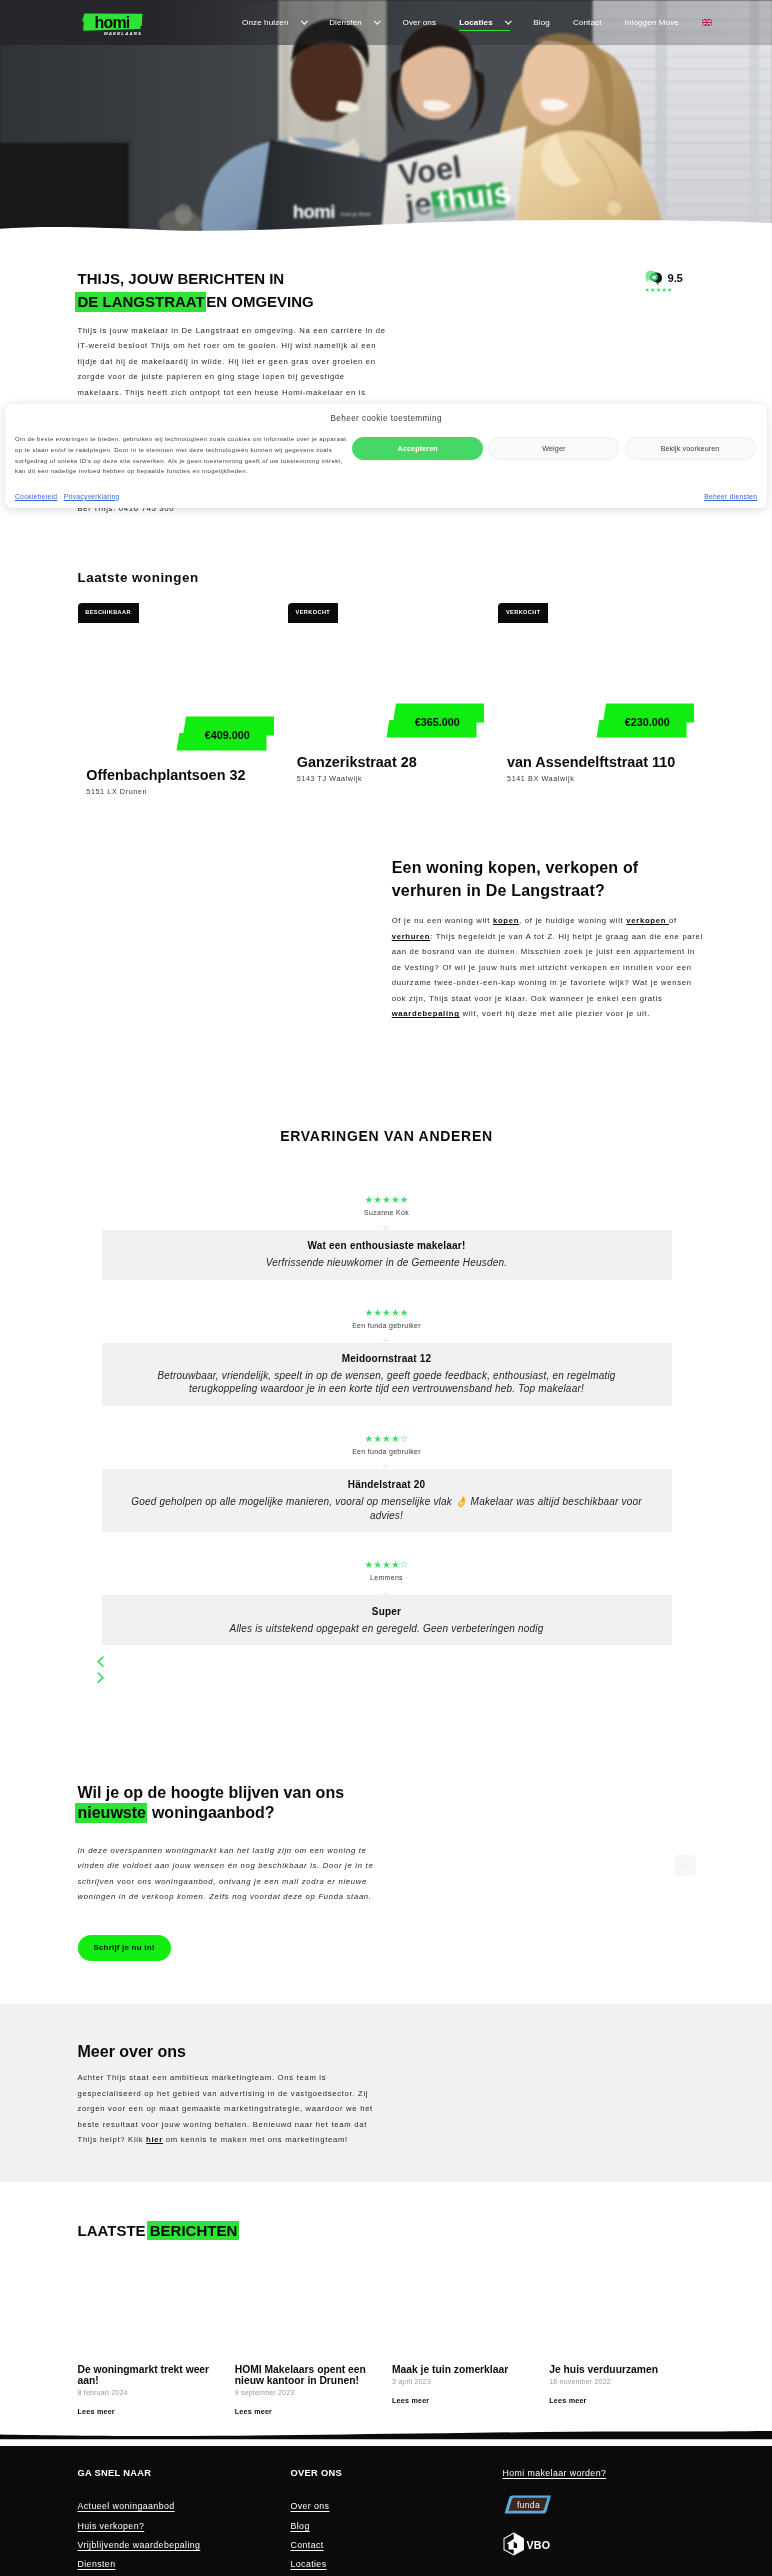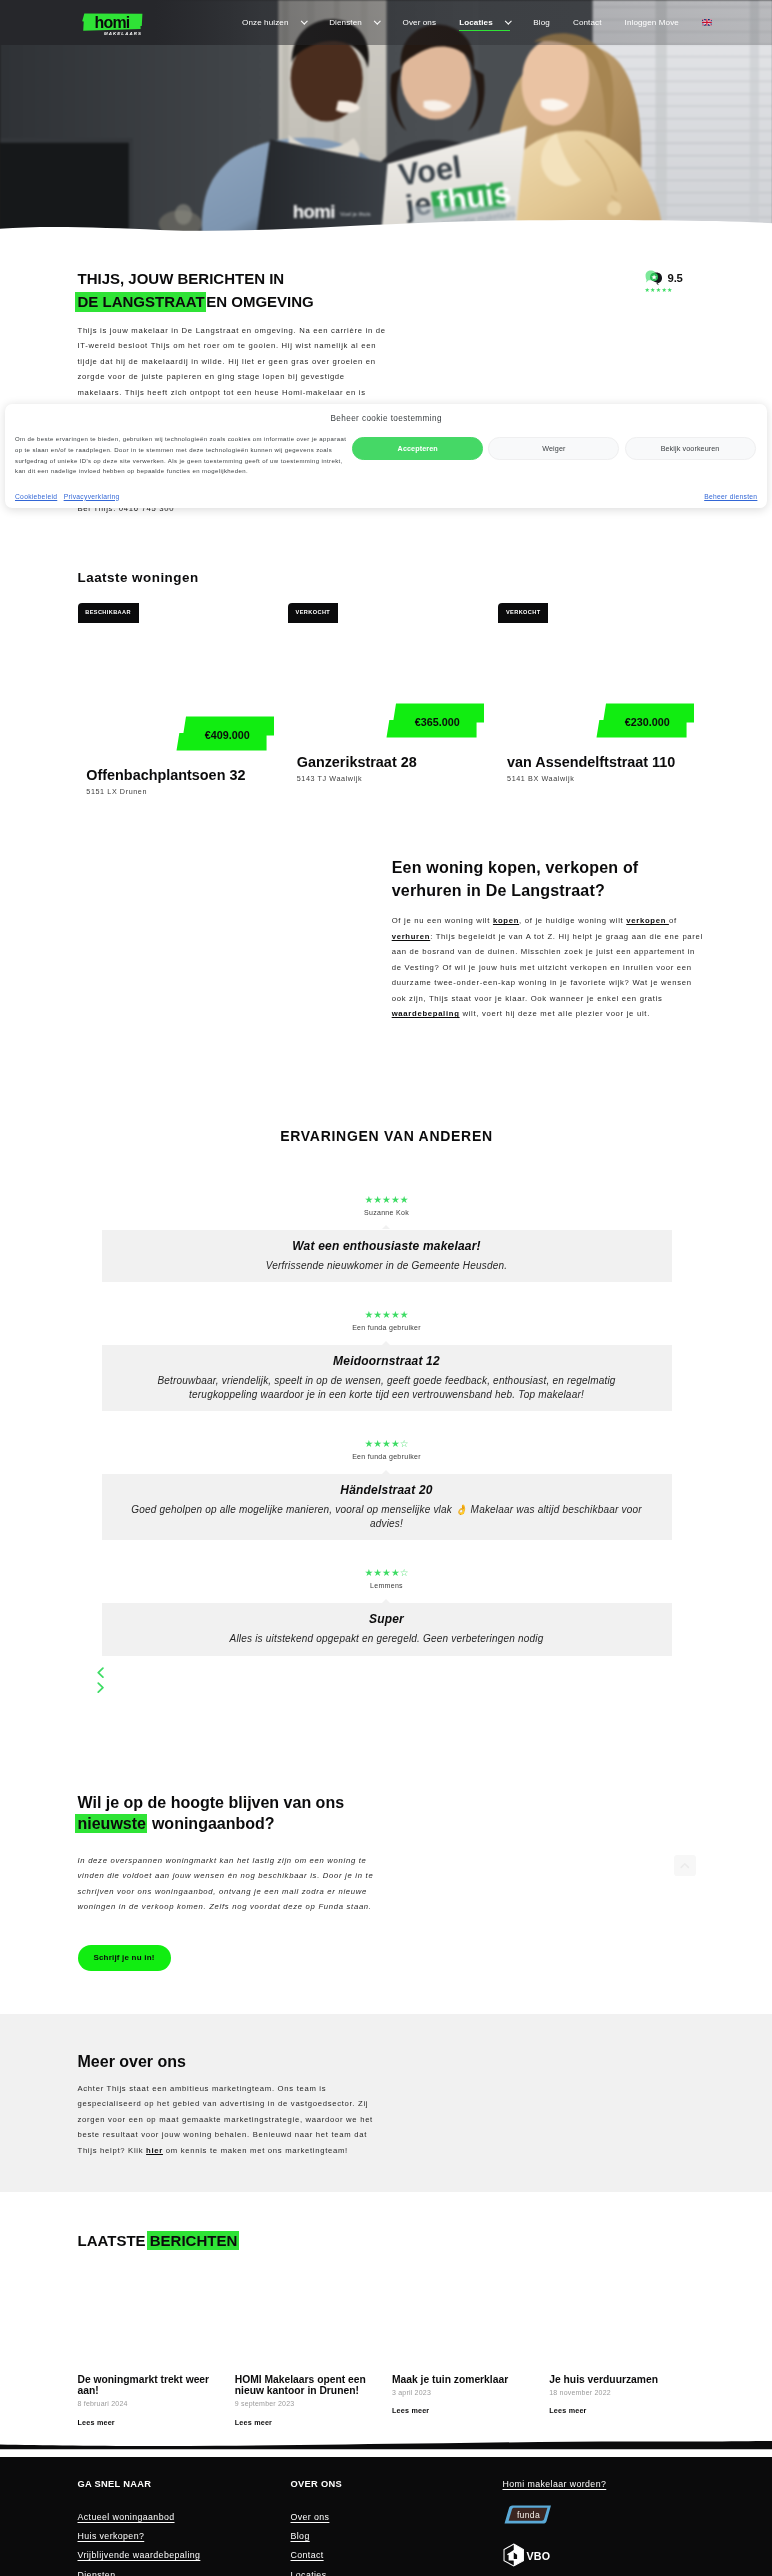--- a/index.html
+++ b/index.html
@@ -87,21 +87,21 @@
   
   .reviews{margin-top:107px;text-align:center;}
   .reviews h2{font-size:14px;font-weight:700;letter-spacing:0.7px;color:#0b0b0c;line-height:1;}
   .review{margin-top:0;padding-top:28px;}
   .review:first-child{padding-top:52px;}
   .rv-stars{color:#3ddc64;font-size:9.8px;letter-spacing:0px;line-height:9.3px;height:9.3px;}
   .rv-name{font-size:7px;letter-spacing:0.3px;color:#3a3a3a;margin-top:4.6px;line-height:1;}
   .rv-box{background:#f1f1f1;margin:14px 24px 0;padding:9.3px 20.6px 10.3px;position:relative;}
   .rv-box:before{content:"";position:absolute;left:50%;top:-4.6px;margin-left:-4.6px;
                  border-left:4.6px solid transparent;border-right:4.6px solid transparent;border-bottom:4.6px solid #f1f1f1;}
-  .rv-title{font-size:12px;font-weight:700;font-style:italic;letter-spacing:0.2px;color:#0b0b0c;line-height:1.3;}
+  .rv-title{font-size:10px;font-weight:700;letter-spacing:0.2px;color:#0b0b0c;line-height:1.3;}
   .rv-text{font-size:10px;font-style:italic;letter-spacing:0.2px;color:#262626;margin-top:4.1px;line-height:13.4px;}
   .rv-nav{margin-top:10.8px;text-align:left;padding-left:19.6px;}
   .rv-nav a{display:block;}
   .rv-nav a+a{margin-top:4.1px;}
   .rv-nav svg{display:block;}
 
   
   .news{margin-top:100px;}
   .news h2{font-size:16px;line-height:20.6px;font-weight:700;color:#0b0b0c;}
   .news p{margin-top:18.5px;font-size:7.7px;letter-spacing:0.7px;line-height:15.5px;color:#262626;width:309px;font-style:italic;}

